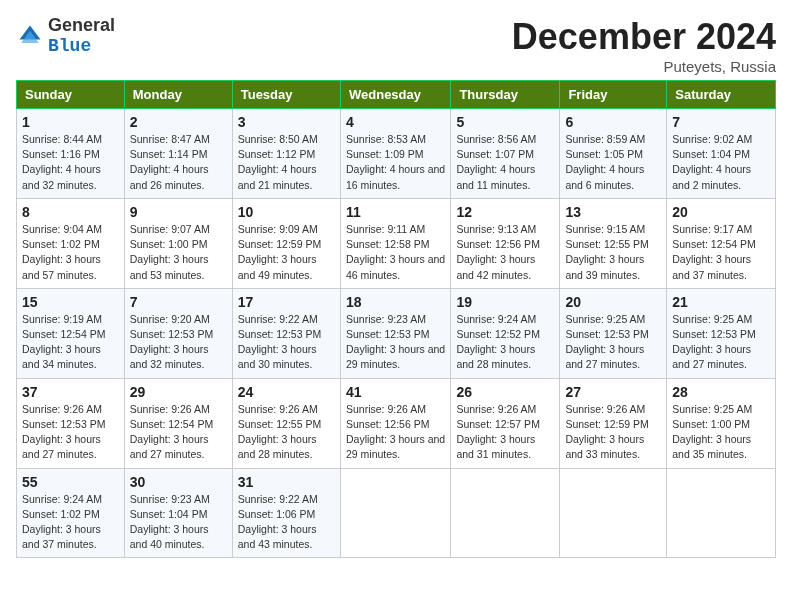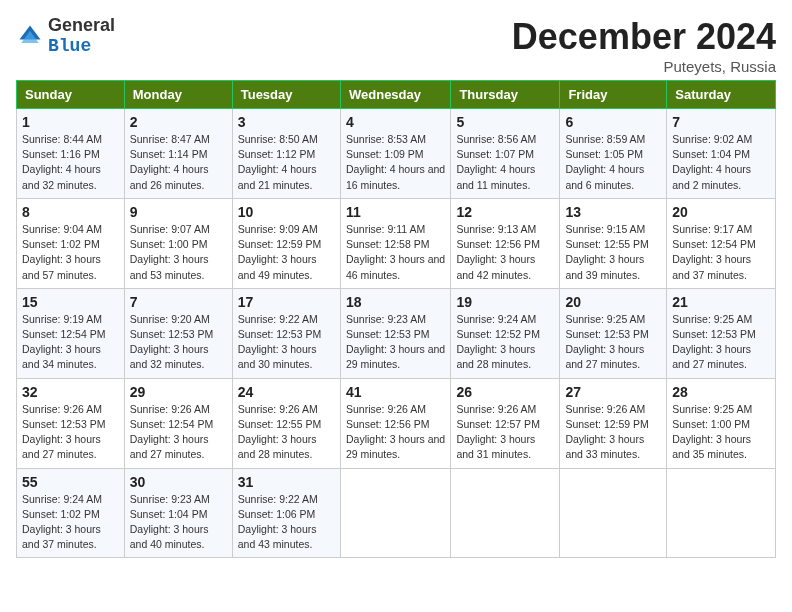--- a/index.html
+++ b/index.html
@@ -204,21 +204,21 @@
           <span class="day-number">20</span>
           <div class="day-info">Sunrise: 9:25 AM<br>Sunset: 12:53 PM<br>Daylight: 3 hours and 27 minutes.</div>
         </td>
         <td>
           <span class="day-number">21</span>
           <div class="day-info">Sunrise: 9:25 AM<br>Sunset: 12:53 PM<br>Daylight: 3 hours and 27 minutes.</div>
         </td>
       </tr>
       <tr>
         <td>
-          <span class="day-number">32</span>
+          <span class="day-number">37</span>
           <div class="day-info">Sunrise: 9:26 AM<br>Sunset: 12:53 PM<br>Daylight: 3 hours and 27 minutes.</div>
         </td>
         <td>
           <span class="day-number">29</span>
           <div class="day-info">Sunrise: 9:26 AM<br>Sunset: 12:54 PM<br>Daylight: 3 hours and 27 minutes.</div>
         </td>
         <td>
           <span class="day-number">24</span>
           <div class="day-info">Sunrise: 9:26 AM<br>Sunset: 12:55 PM<br>Daylight: 3 hours and 28 minutes.</div>
         </td>

